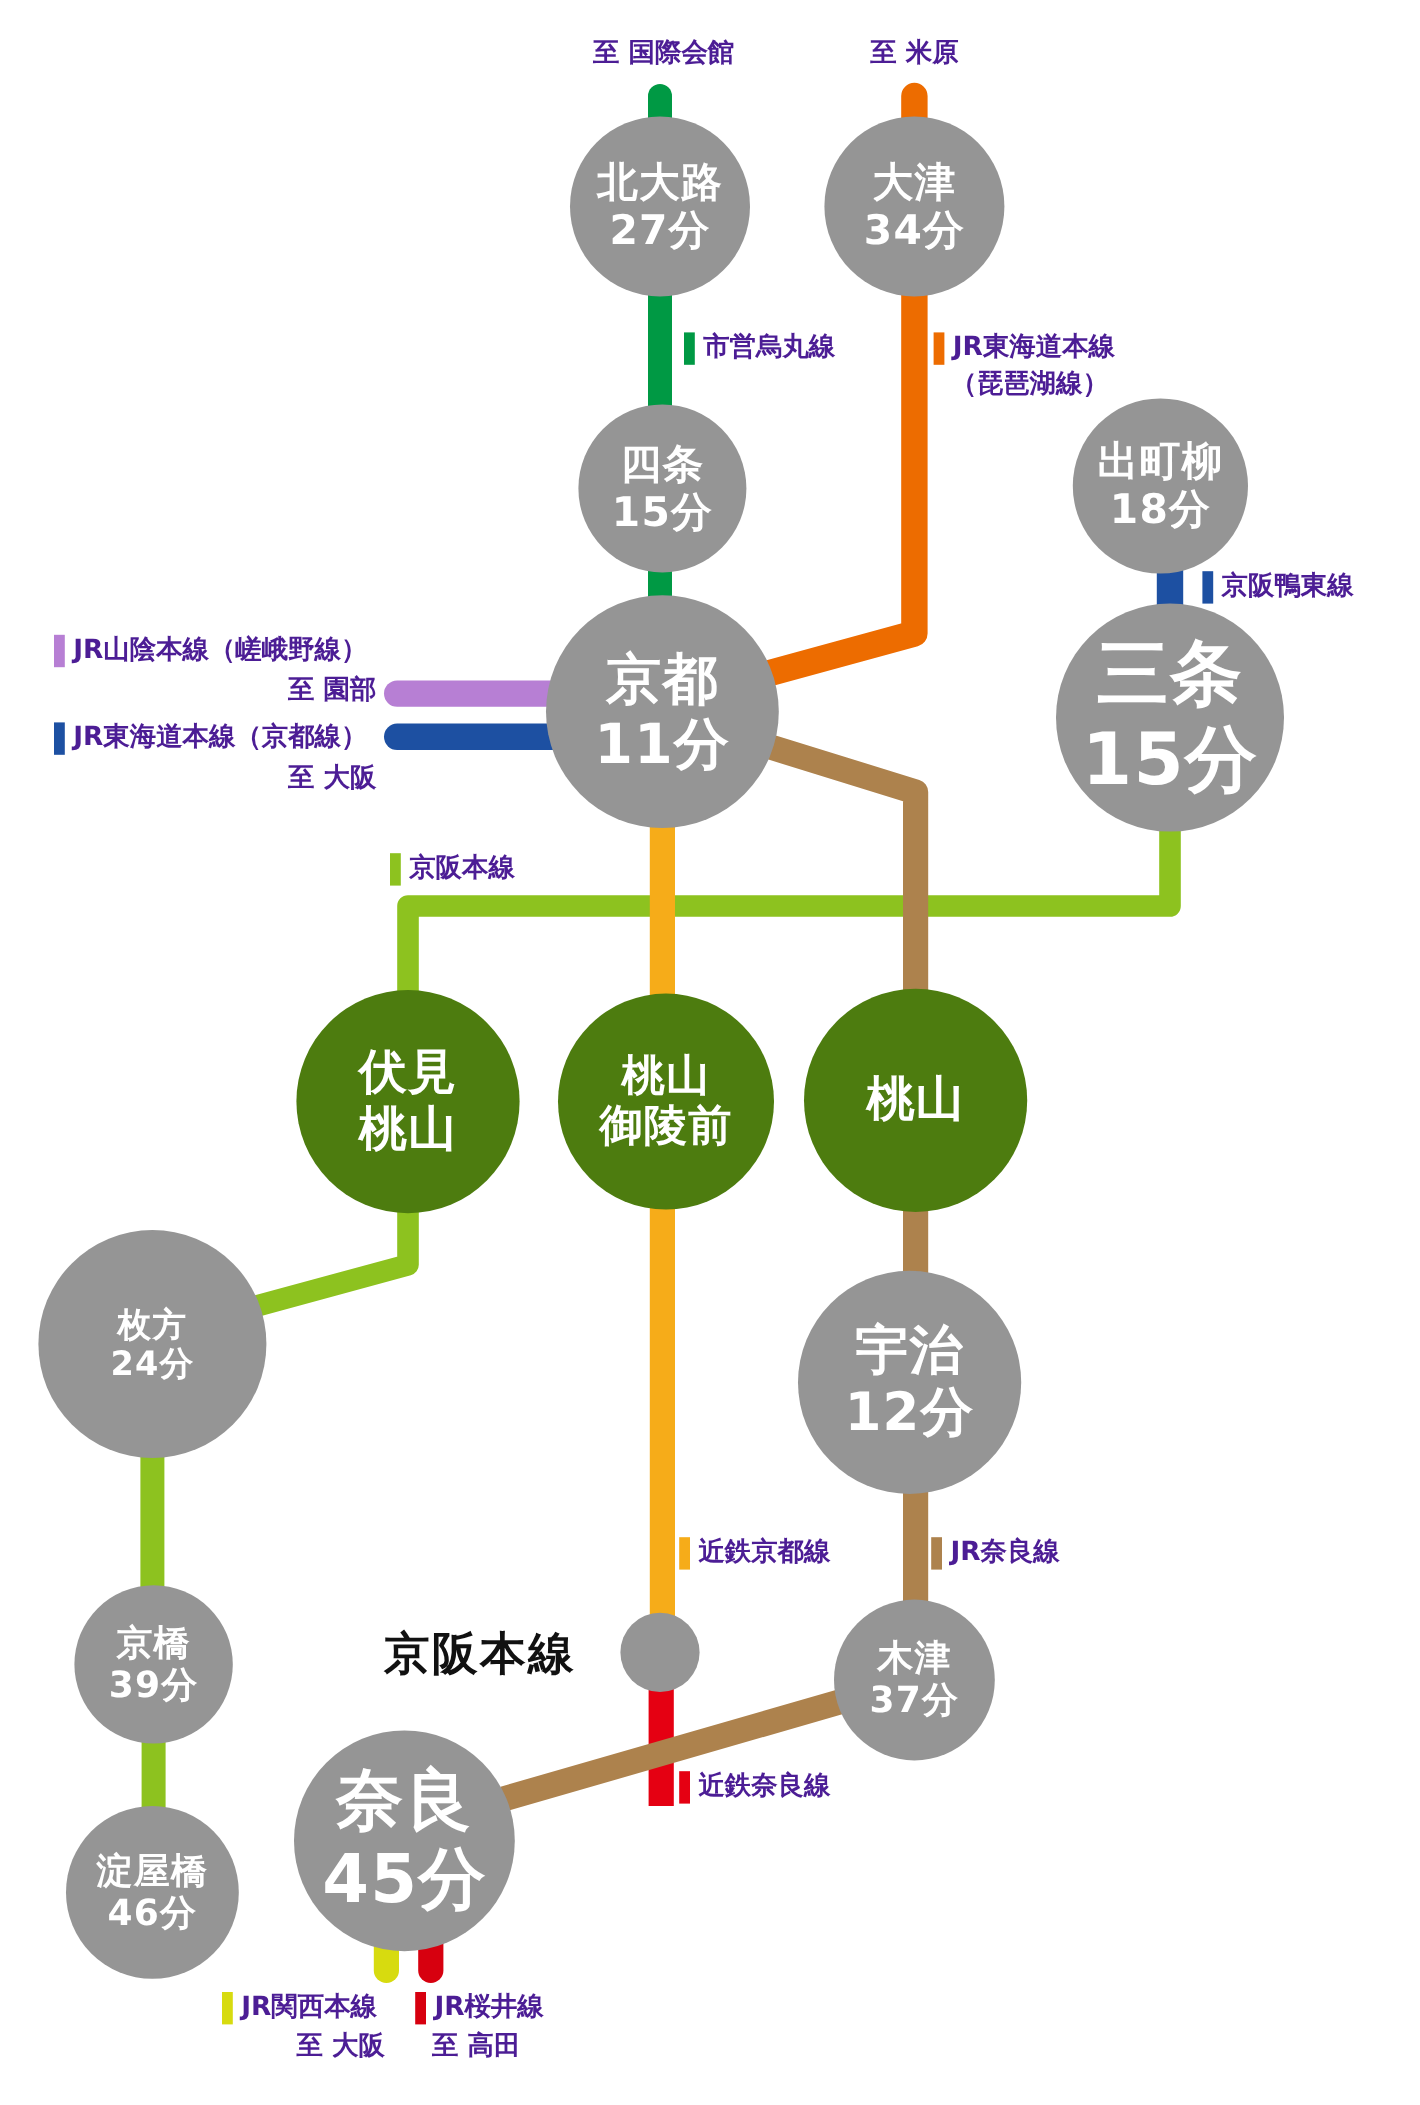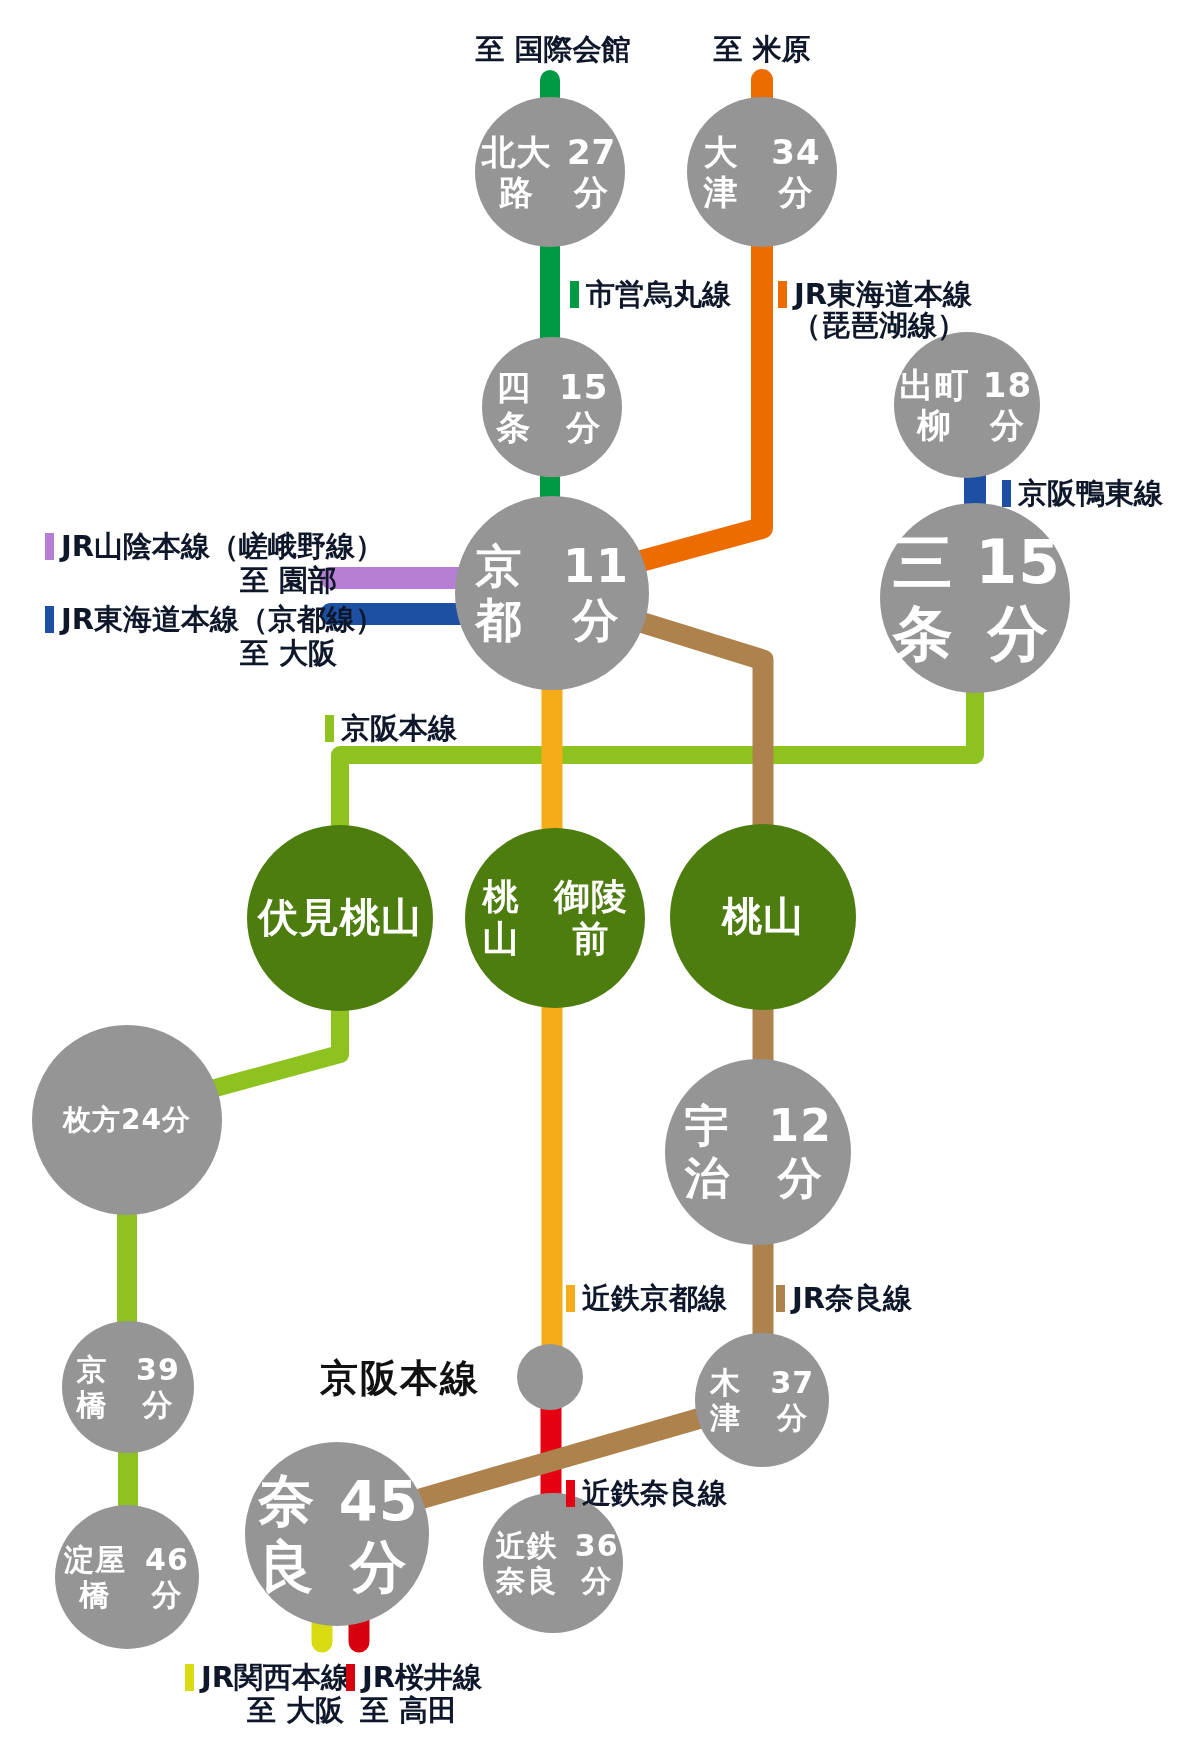--- a/index.html
+++ b/index.html
@@ -3,28 +3,28 @@
 <meta charset="utf-8">
 <style>
   html,body{margin:0;padding:0;background:#fff;}
   .canvas{
     position:relative;width:1183px;height:1754px;overflow:hidden;background:#fff;
     font-family:"DejaVu Sans",sans-serif;font-weight:bold;
   }
   .lines-layer{position:absolute;left:0;top:0;z-index:1;}
   .station{
     position:absolute;z-index:2;border-radius:50%;
-    display:flex;align-items:center;justify-content:center;
+    display:flex;flex-direction:column;align-items:center;justify-content:center;
     color:#fff;text-align:center;line-height:1.18;letter-spacing:1px;
   }
   .station span:empty{display:none;}
   .gray{background:#959595;}
   .pink{background:#4d7c0f;}
   .label{
-    position:absolute;z-index:3;color:#0f172a;font-size:29px;line-height:1.2;
+    position:absolute;z-index:3;color:#4c1d95;font-size:22px;line-height:1.2;
     white-space:nowrap;display:flex;align-items:center;gap:7px;
   }
   .tick{display:inline-block;width:9px;height:27px;flex:0 0 9px;}
   .plain{gap:0;}
   .center{transform:translateX(-50%);}
   .big-label{font-size:38px;color:#111;letter-spacing:2px;}
 </style>
 </head>
 <body>
 
@@ -99,24 +99,20 @@
   </div>
   <div class="station gray" style="left:517px;top:1344px;width:66px;height:66px"></div>
   <div class="station gray" style="left:695px;top:1333px;width:134px;height:134px;font-size:30px">
     <span>木津</span>
     <span>37分</span>
   </div>
   <div class="station gray" style="left:245px;top:1442px;width:184px;height:184px;font-size:56px">
     <span>奈良</span>
     <span>45分</span>
   </div>
-  <div class="station gray" style="left:483px;top:1493px;width:140px;height:140px;font-size:30px">
-    <span>近鉄奈良</span>
-    <span>36分</span>
-  </div>
   <div class="station gray" style="left:55px;top:1505px;width:144px;height:144px;font-size:30px">
     <span>淀屋橋</span>
     <span>46分</span>
   </div>
 
   <div class="label plain center" style="left:553px;top:32px">至 国際会館</div>
   <div class="label plain center" style="left:762px;top:32px">至 米原</div>
   <div class="label plain" style="left:240px;top:563px">至 園部</div>
   <div class="label plain" style="left:240px;top:636px">至 大阪</div>
   <div class="label plain" style="left:247px;top:1693px">至 大阪</div>

